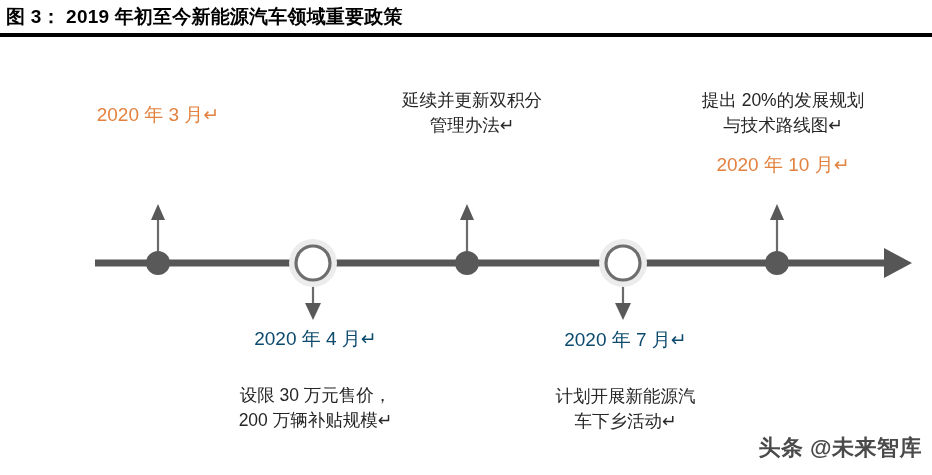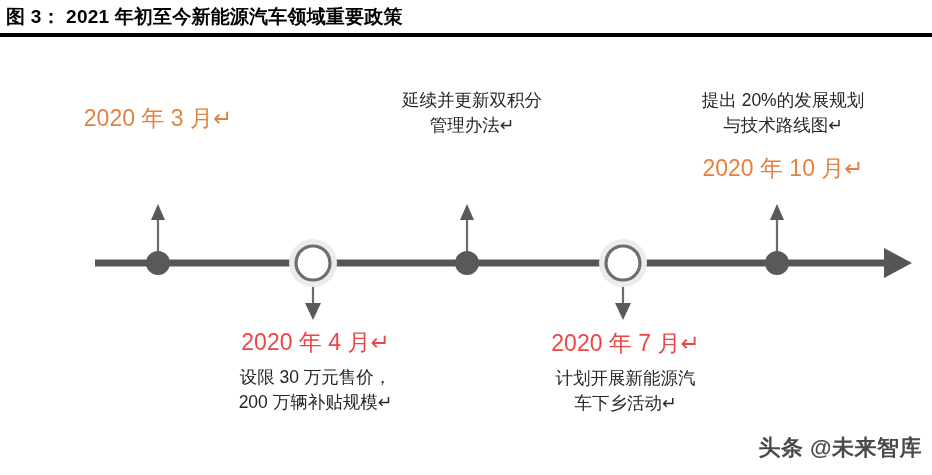--- a/index.html
+++ b/index.html
@@ -58,47 +58,47 @@
     position: absolute;
     text-align: center;
     line-height: 1.42;
   }
   .event-desc {
     font-size: 17.5px;
     color: #262626;
     white-space: pre-line;
   }
   .event-date {
-    font-size: 23px;
+    font-size: 19px;
     margin-top: 12px;
     white-space: nowrap;
   }
   .event-date.accent { color: #e3823f; }
-  .event-date.muted  { color: #ef4444; }
+  .event-date.muted  { color: #0c4a6e; }
 
   .block-above .event-date { margin-top: 14px; }
-  .block-below .event-desc { margin-top: 6px; }
+  .block-below .event-desc { margin-top: 30px; }
 
   
   #watermark {
     position: absolute;
     right: 10px;
     bottom: 12px;
     font-size: 22px;
     font-weight: bold;
     color: #4a4a4a;
     letter-spacing: 0.5px;
     white-space: nowrap;
   }
 </style>
 </head>
 <body>
 
 <div id="figure-header">
-  <div id="figure-title">图 3： 2021 年初至今新能源汽车领域重要政策</div>
+  <div id="figure-title">图 3： 2019 年初至今新能源汽车领域重要政策</div>
   <div id="header-rule"></div>
 </div>
 
 <svg id="timeline-axis" viewBox="0 0 932 475" width="932" height="475">
 
   <line x1="95" y1="263" x2="888" y2="263" stroke="#565656" stroke-width="7"></line>
 
   <polygon points="884,248 912,263 884,278" fill="#565656"></polygon>
 
   <g>

